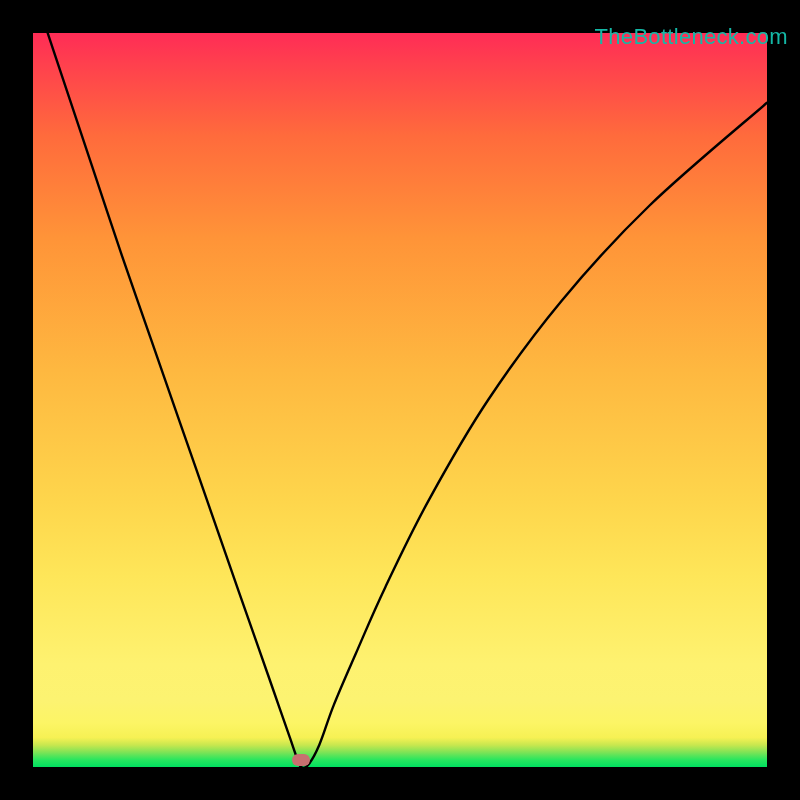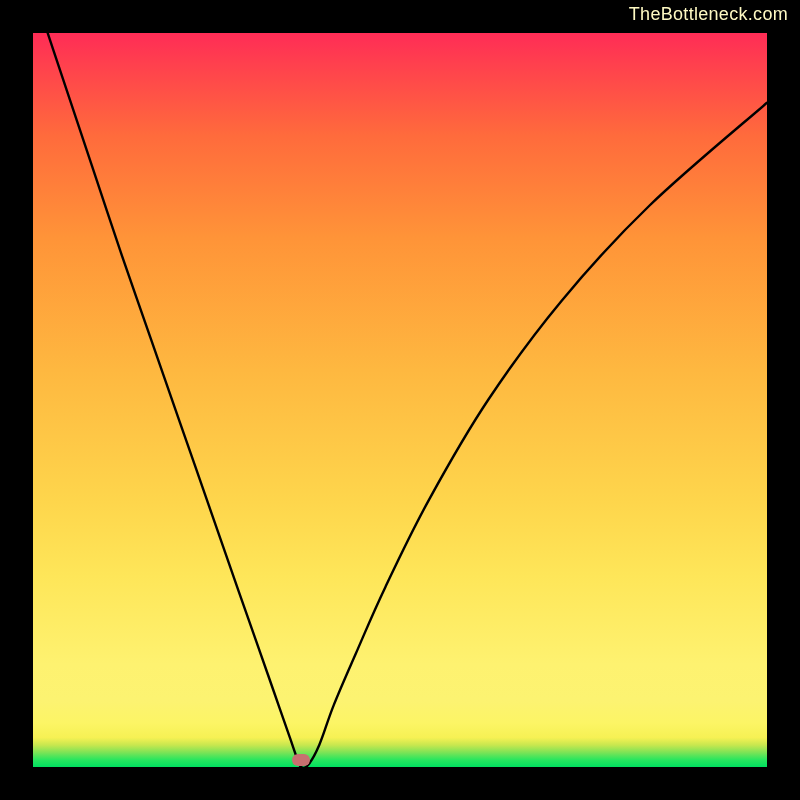--- a/index.html
+++ b/index.html
@@ -36,24 +36,24 @@
       #fed64c 36%,
       #feb840 54%,
       #ff9438 72%,
       #ff6b3c 86%,
       #ff3f4e 96%,
       #ff2c56 100%
     );
   }
   .watermark {
     position: absolute;
-    top: 4px;
+    top: 24px;
     right: 12px;
-    color: #fef9c3;
-    font-size: 18px;
+    color: #14b8a6;
+    font-size: 22px;
     font-weight: 500;
     letter-spacing: 0.3px;
     z-index: 5;
   }
   .curve {
     position: absolute;
     inset: 0;
     z-index: 2;
   }
   .marker {

